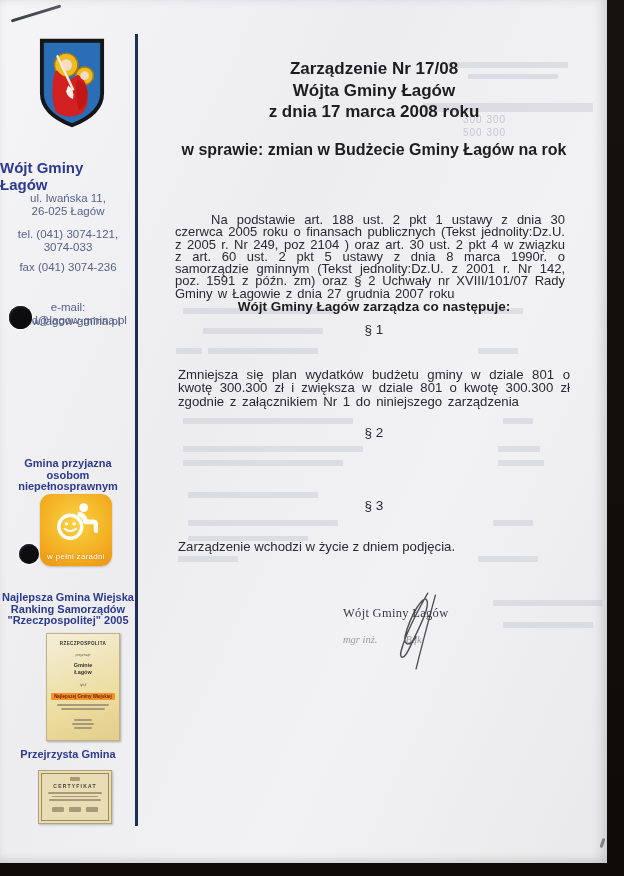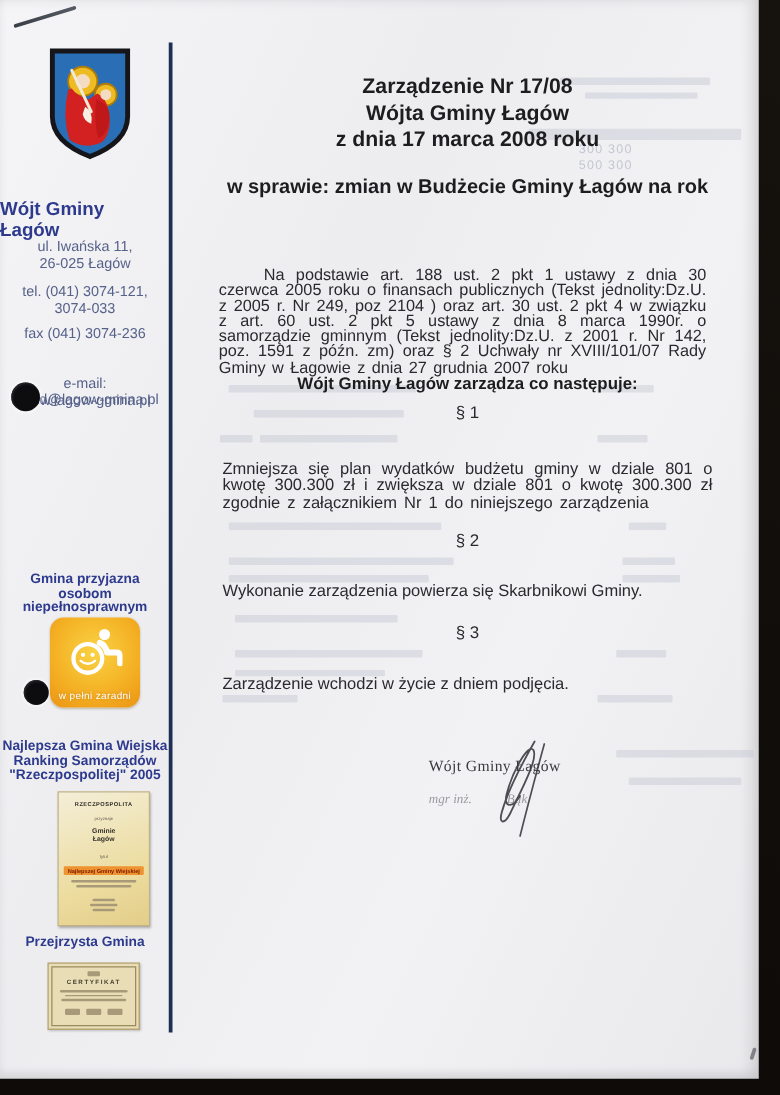--- a/index.html
+++ b/index.html
@@ -227,21 +227,20 @@
     </div>
 
     <div class="legal">Na podstawie art. 188 ust. 2 pkt 1 ustawy z dnia 30 czerwca 2005 roku o finansach publicznych (Tekst jednolity:Dz.U. z 2005 r. Nr 249, poz 2104 ) oraz art. 30 ust. 2 pkt 4 w związku z art. 60 ust. 2 pkt 5 ustawy z dnia 8 marca 1990r. o samorządzie gminnym (Tekst jednolity:Dz.U. z 2001 r. Nr 142, poz. 1591 z późn. zm) oraz §  2 Uchwały nr XVIII/101/07 Rady Gminy w Łagowie z dnia 27 grudnia 2007 roku</div>
 
     <div class="clause">Wójt Gminy Łagów zarządza co następuje:</div>
 
     <div class="sym sym1">§ 1</div>
     <div class="sect sect1">Zmniejsza się plan wydatków budżetu gminy w dziale 801 o kwotę 300.300 zł i zwiększa  w dziale 801 o kwotę 300.300 zł zgodnie z załącznikiem Nr 1 do niniejszego zarządzenia</div>
 
     <div class="sym sym2">§ 2</div>
-    <div class="sect sect2">Wykonanie zarządzenia powierza się Skarbnikowi Gminy.</div>
 
     <div class="sym sym3">§ 3</div>
     <div class="sect sect3">Zarządzenie wchodzi w życie z dniem podjęcia.</div>
 
     <div class="sig">
       <div class="sig-title">Wójt Gminy Łagów</div>
       <div class="sig-name">
         <span>mgr inż.</span>
         <span>Bąk</span>
       </div>

